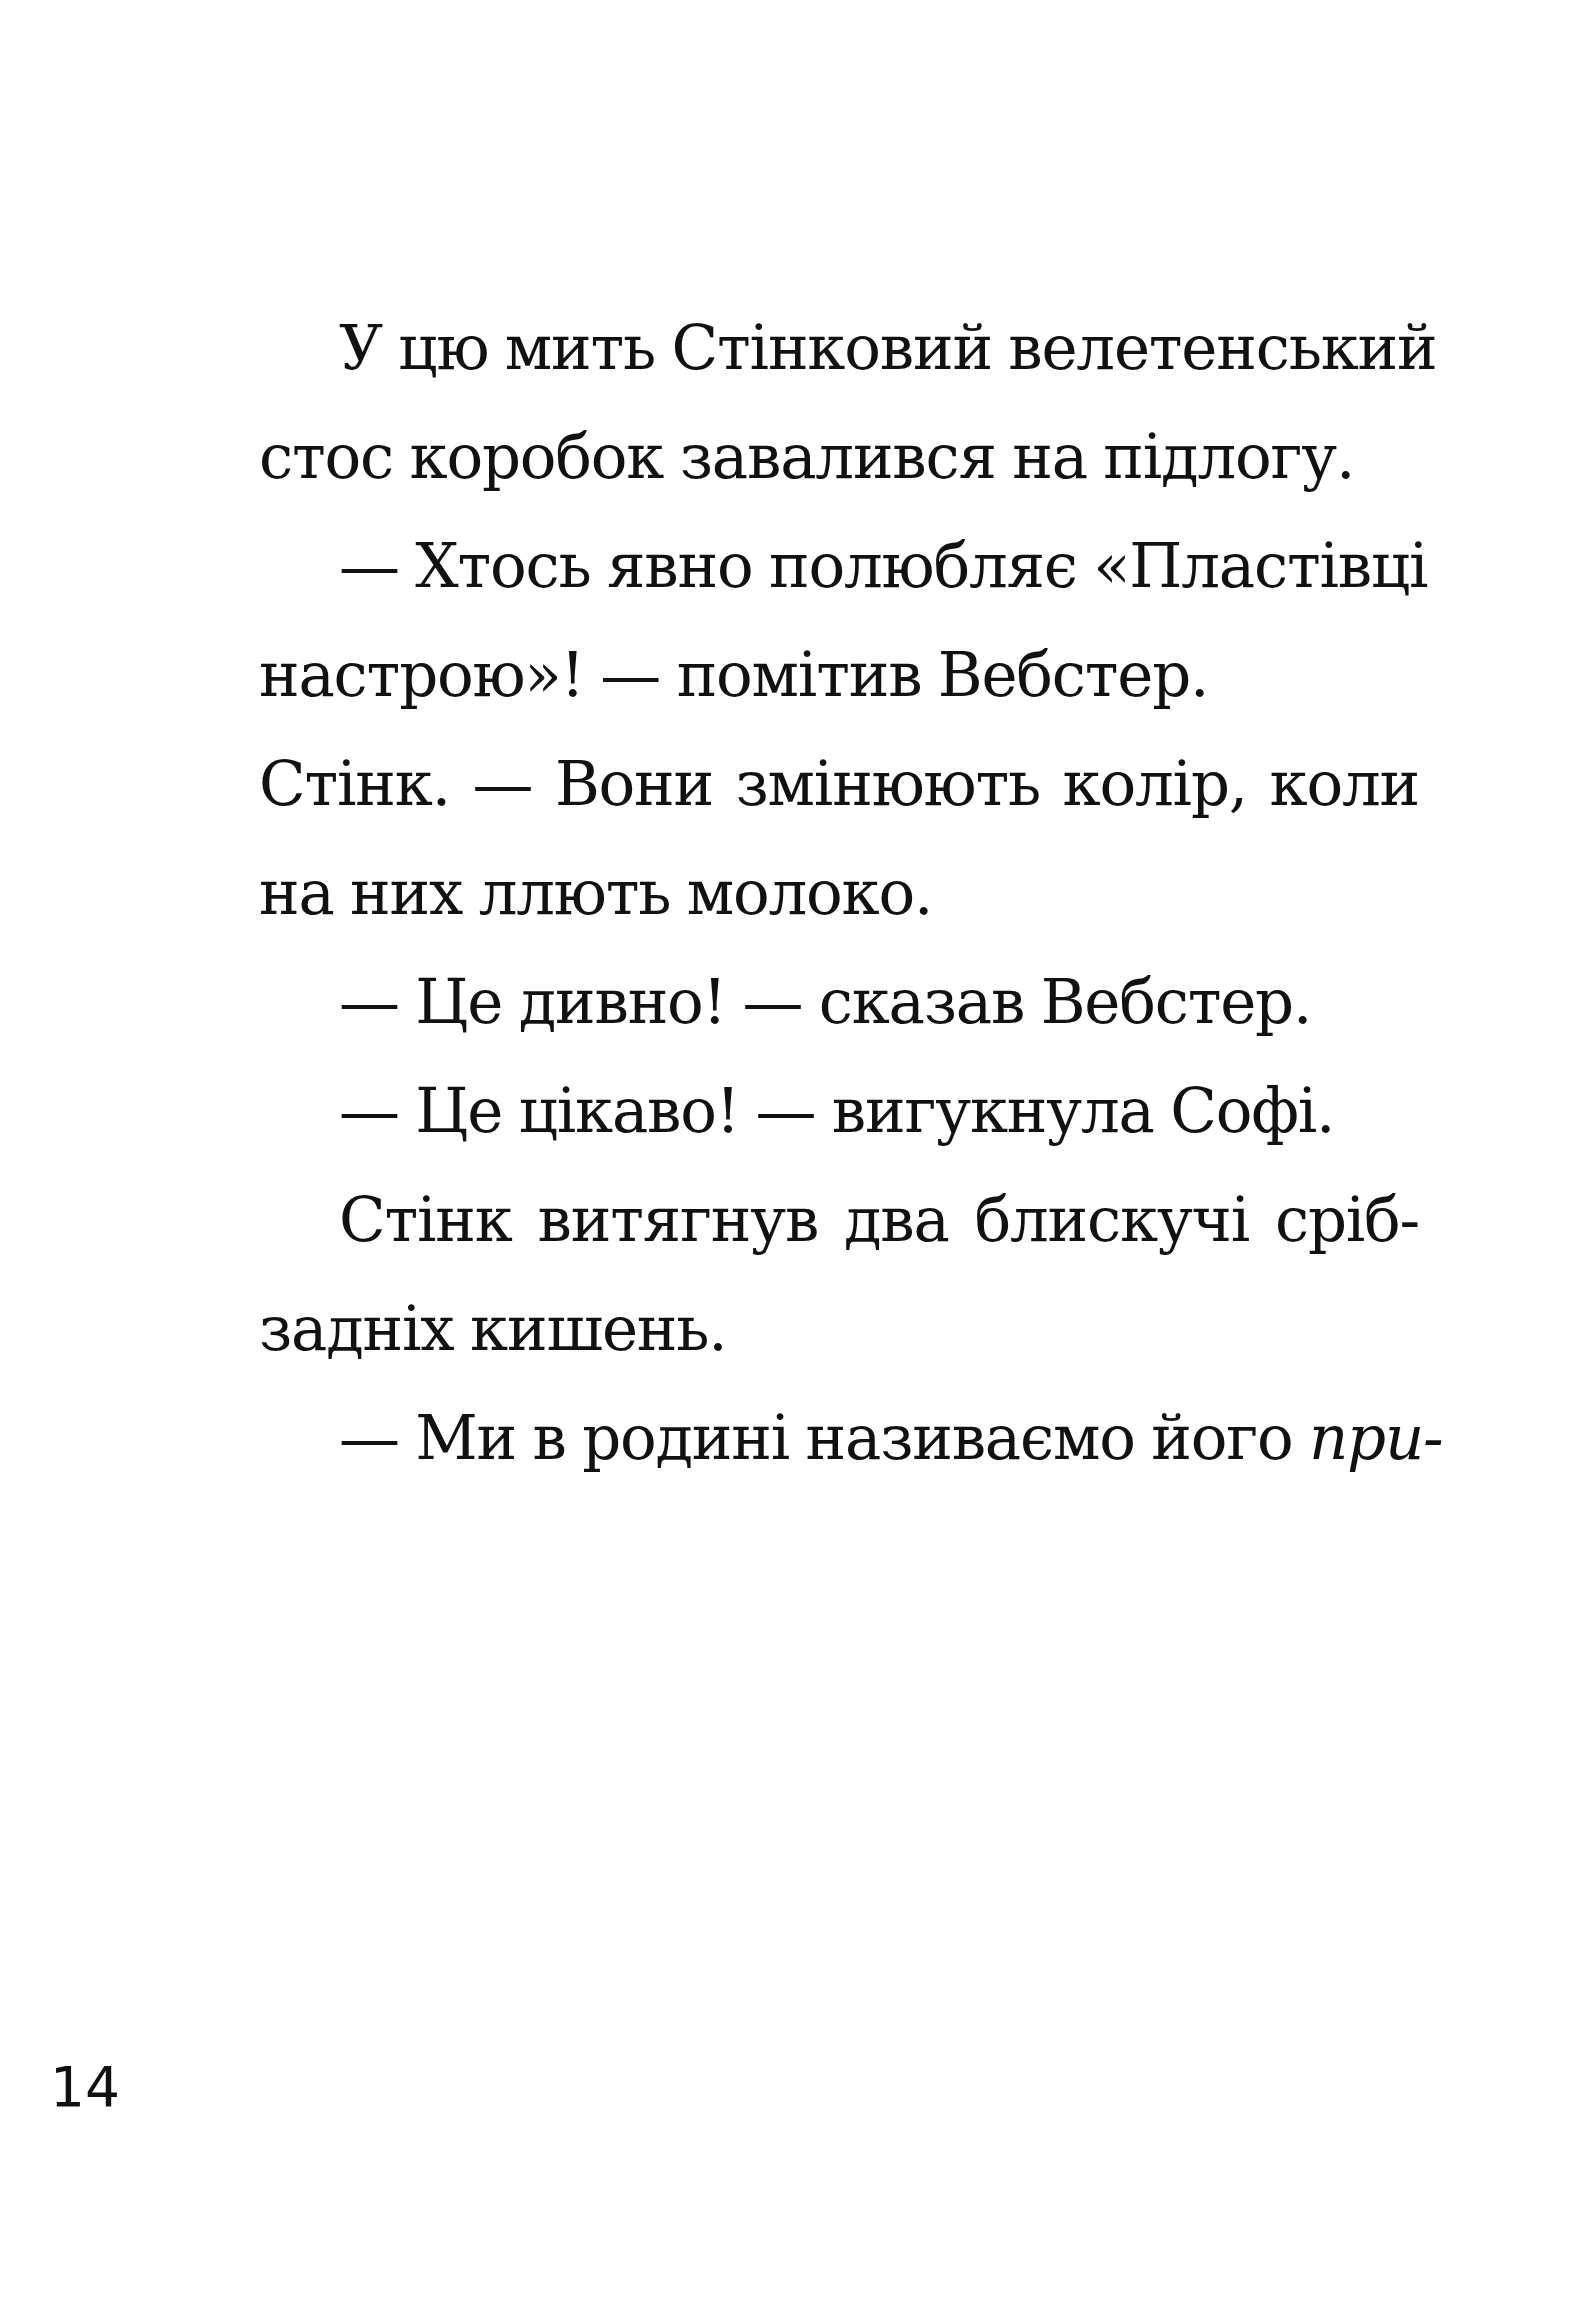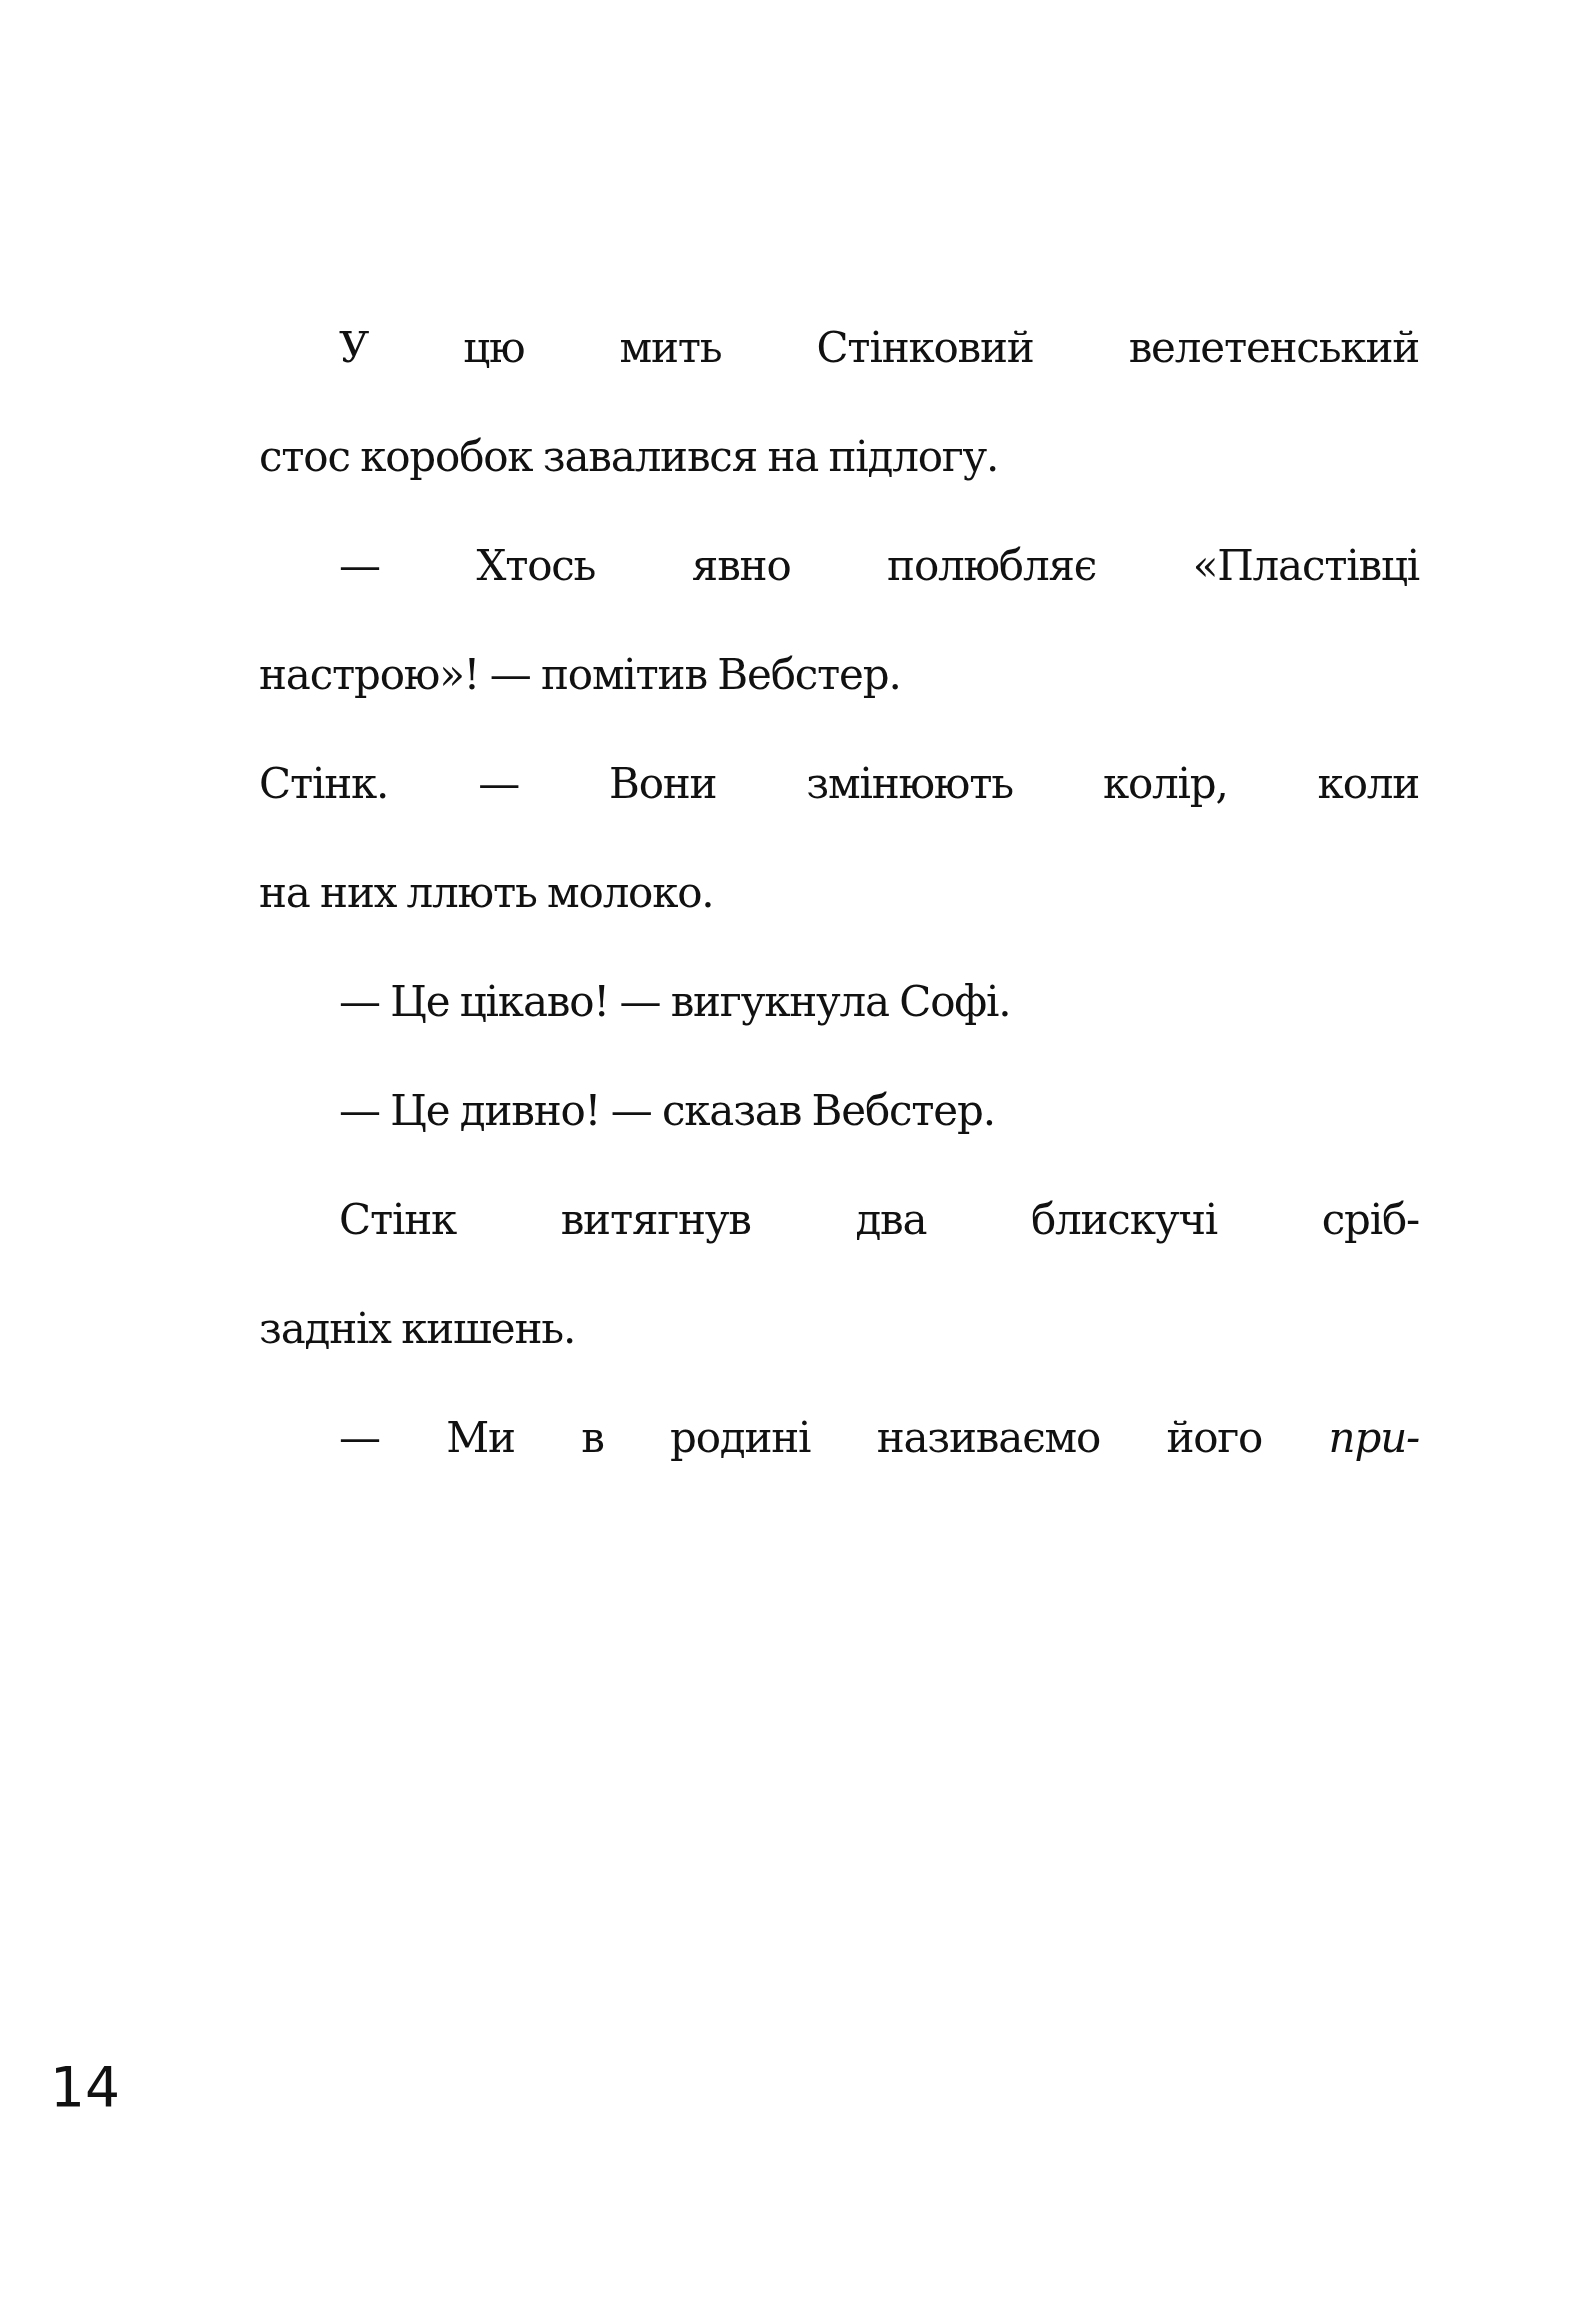--- a/index.html
+++ b/index.html
@@ -19,21 +19,21 @@
       left: 0; top: 0;
       width: 1590px; height: 2307px;
       background: #ffffff;
     }
     .text-block {
       position: absolute;
       left: 259px;
       top: 293px;
       width: 1160px;
       font-family: "DejaVu Serif", "Liberation Serif", serif;
-      font-size: 42px;
+      font-size: 61px;
       line-height: 109px;
       letter-spacing: -1.2px;
       word-spacing: -1.7px;
     }
     .line {
       display: block;
       height: 109px;
       white-space: nowrap;
       text-align: justify;
       text-align-last: justify;
@@ -59,22 +59,22 @@
 <body>
 
 <div class="page">
   <div class="text-block">
     <span class="line indent">У цю мить Стінковий велетенський</span>
     <span class="line last">стос коробок завалився на підлогу.</span>
     <span class="line indent">— Хтось явно полюбляє «Пластівці</span>
     <span class="line last">настрою»! — помітив Вебстер.</span>
     <span class="line">Стінк. — Вони змінюють колір, коли</span>
     <span class="line last">на них ллють молоко.</span>
+    <span class="line indent last">— Це дивно! — сказав Вебстер.</span>
     <span class="line indent last">— Це цікаво! — вигукнула Софі.</span>
-    <span class="line indent last">— Це дивно! — сказав Вебстер.</span>
     <span class="line indent">Стінк витягнув два блискучі сріб-</span>
     <span class="line last">задніх кишень.</span>
     <span class="line indent"><span>— Ми в родині називаємо його </span><em>при-</em></span>
   </div>
 
   <div class="page-number">14</div>
 </div>
 
 
 </body></html>

